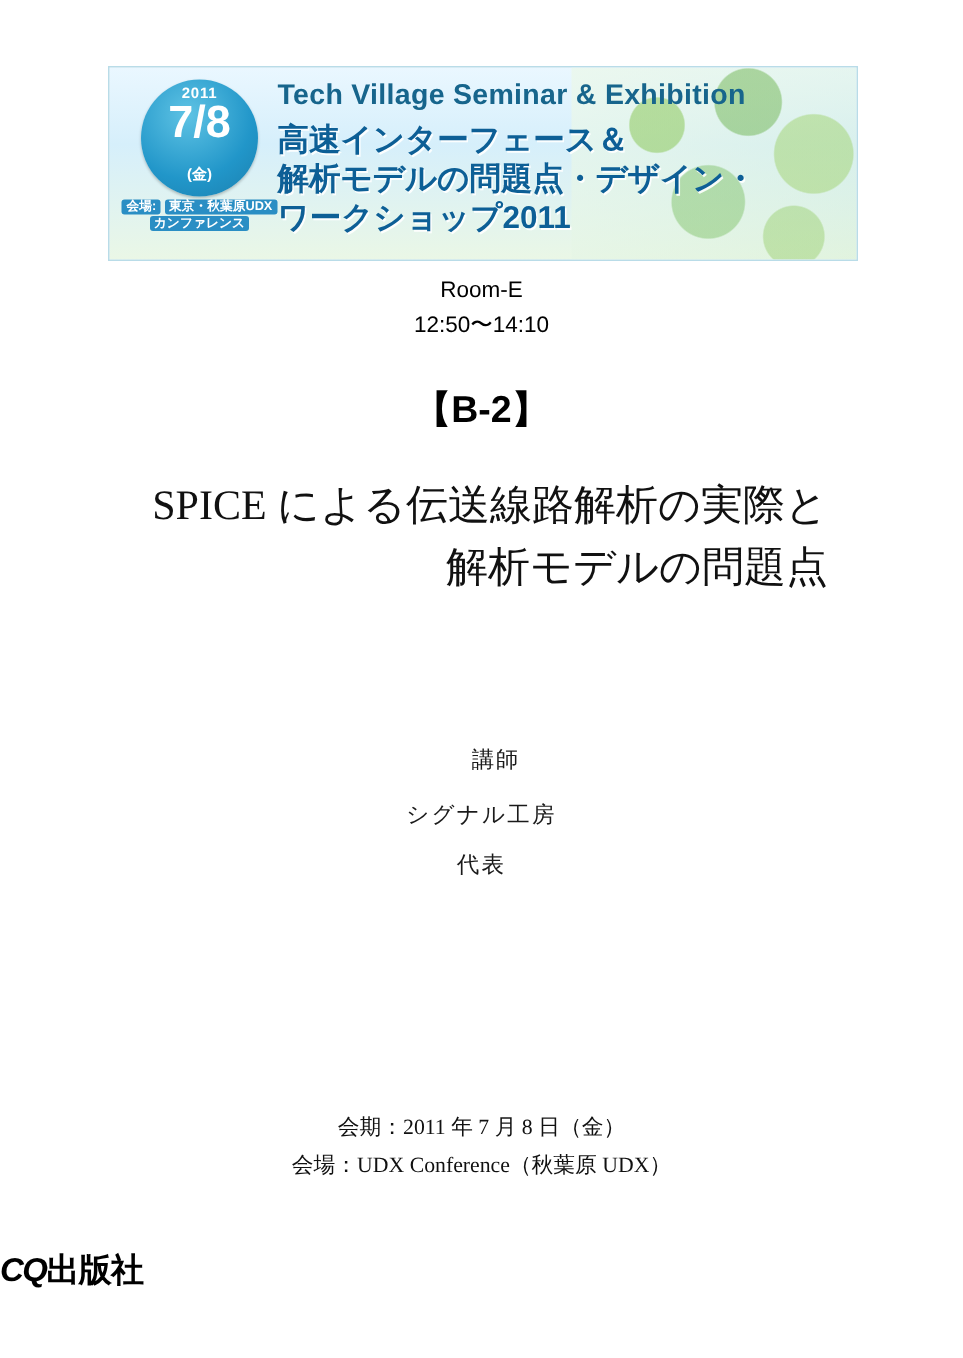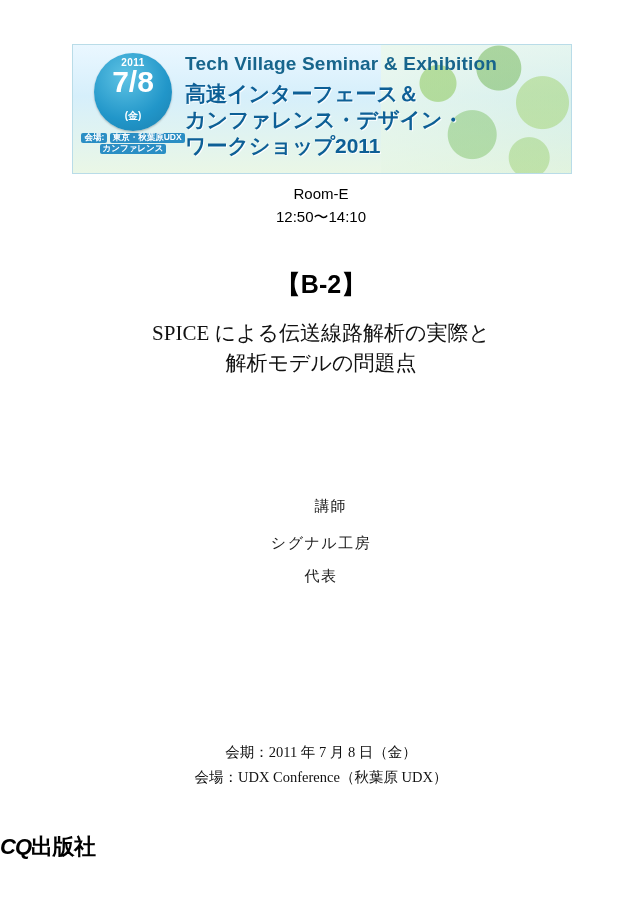--- a/index.html
+++ b/index.html
@@ -142,34 +142,34 @@
     font-size: 15px;
     color: #000000;
     line-height: 1.5;
   }
 
   
   .session-code {
     position: absolute;
     left: 0;
     right: 0;
-    top: 268px;
+    top: 256px;
     text-align: center;
     font-family: "Liberation Sans", sans-serif;
     font-size: 25px;
     font-weight: bold;
     color: #000000;
   }
   .session-title {
     position: absolute;
     left: 90px;
     right: 90px;
     top: 318px;
-    text-align: center;
-    font-size: 21px;
+    text-align: right;
+    font-size: 28px;
     line-height: 1.45;
     color: #111111;
   }
 
   
   .speaker-block {
     position: absolute;
     left: 0;
     right: 0;
     top: 497px;
@@ -243,21 +243,21 @@
       <div class="venue-box">
         <div class="venue-tag">会場:</div>
         <div class="venue-tag">東京・秋葉原UDX</div>
         <div class="venue-tag">カンファレンス</div>
       </div>
     </div>
 
     <div class="banner-main">
       <div class="banner-eyebrow">Tech Village Seminar &amp; Exhibition</div>
       <div class="banner-title">高速インターフェース＆</div>
-      <div class="banner-title" style="margin-top:0">カンファレンス・デザイン・</div>
+      <div class="banner-title" style="margin-top:0">解析モデルの問題点・デザイン・</div>
       <div class="banner-title" style="margin-top:0">ワークショップ2011</div>
     </div>
   </div>
 
   <div class="room-block">
     <div>Room-E</div>
     <div>12:50〜14:10</div>
   </div>
 
   <div class="session-code">【B-2】</div>

